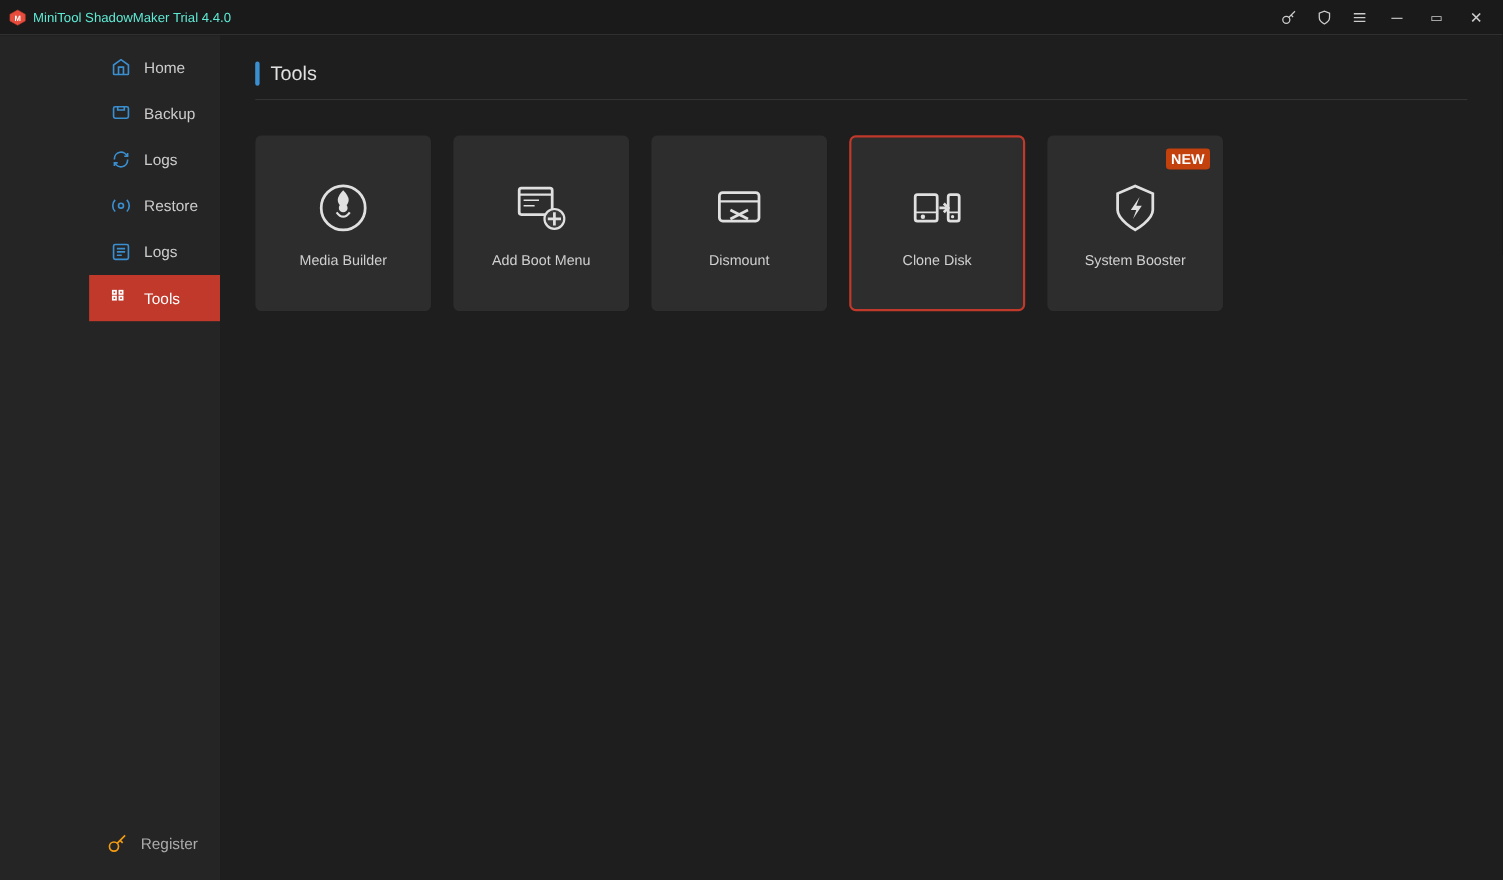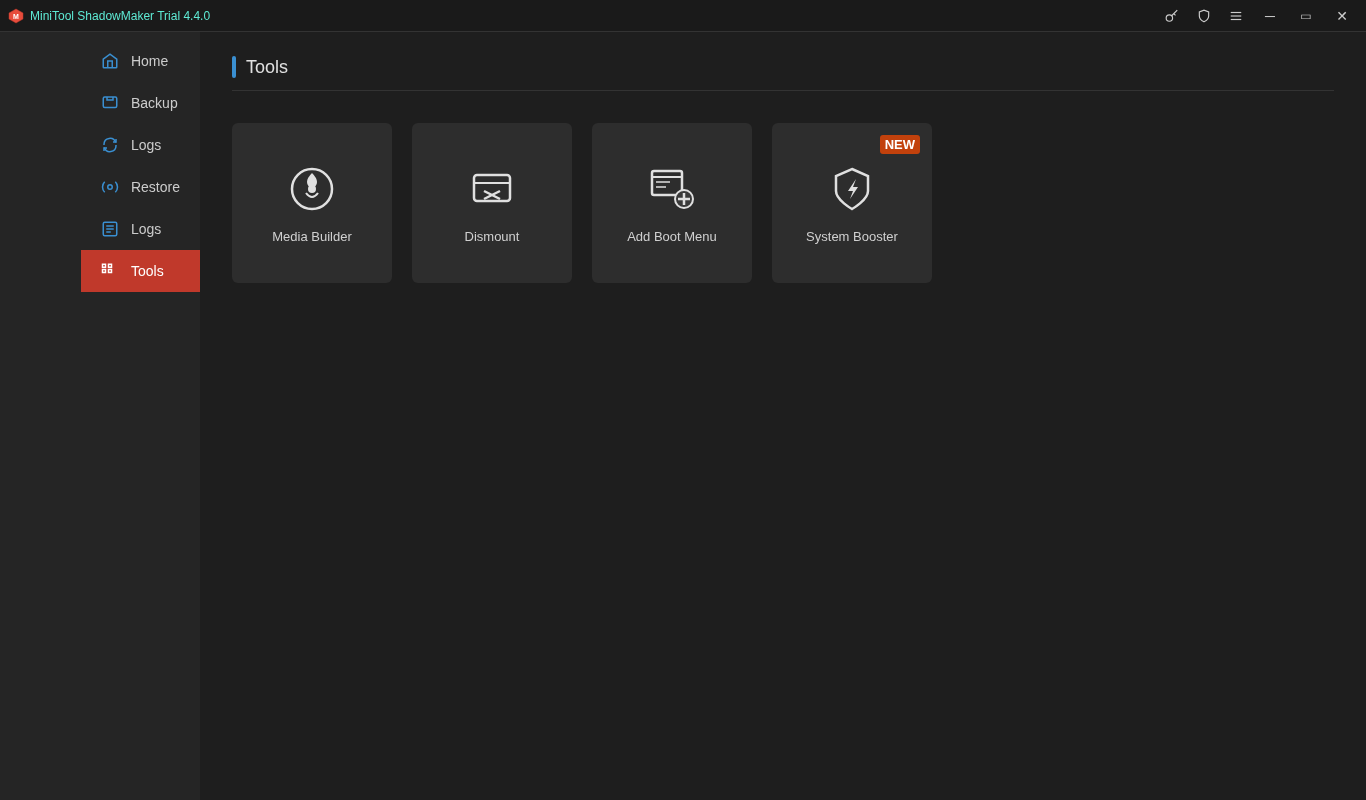--- a/index.html
+++ b/index.html
@@ -277,20 +277,27 @@
             <rect x="10" y="3" width="4" height="4"></rect>
             <rect x="2" y="10" width="4" height="4"></rect>
             <rect x="10" y="10" width="4" height="4"></rect>
         </svg>
         <span>Tools</span>
       </div>
 
     </div>
 
     <div class="sidebar-bottom">
+      <div class="sidebar-item">
+        <svg viewBox="0 0 24 24" fill="none" stroke="#f39c12" stroke-width="2">
+          <circle cx="7.5" cy="15.5" r="5.5"></circle>
+            <path d="M21 2L11 12M15 8l3 3"></path>
+        </svg>
+        <span>Register</span>
+      </div>
     </div>
   </div>
 
   <div class="content">
     <div class="page-title-row">
       <div class="page-title-bar"></div>
       <span class="page-title">Tools</span>
     </div>
 
     <div class="tools-grid">
@@ -300,43 +307,59 @@
           <circle cx="26" cy="26" r="20" stroke="#e0e0e0" stroke-width="2.5" fill="none"></circle>
           <path d="M26 10 Q36 20 26 26 Q16 20 26 10Z" fill="#e0e0e0"></path>
           <path d="M20 30 Q26 38 32 30" stroke="#e0e0e0" stroke-width="2" fill="none"></path>
           <circle cx="26" cy="26" r="4" fill="#e0e0e0"></circle>
         </svg>
         <span class="tool-card-label">Media Builder</span>
       </div>
 
       <div class="tool-card">
         <svg viewBox="0 0 52 52" fill="none">
-          <rect x="8" y="12" width="36" height="26" rx="3" stroke="#e0e0e0" stroke-width="2.5" fill="none"></rect>
-          <line x1="8" y1="20" x2="44" y2="20" stroke="#e0e0e0" stroke-width="2"></line>
-
-          <line x1="18" y1="28" x2="34" y2="36" stroke="#e0e0e0" stroke-width="2.5"></line>
-          <line x1="34" y1="28" x2="18" y2="36" stroke="#e0e0e0" stroke-width="2.5"></line>
-        </svg>
-        <span class="tool-card-label">Dismount</span>
-      </div>
-
-      <div class="tool-card">
-        <svg viewBox="0 0 52 52" fill="none">
           <rect x="6" y="8" width="30" height="24" rx="2" stroke="#e0e0e0" stroke-width="2.5" fill="none"></rect>
           <line x1="6" y1="14" x2="36" y2="14" stroke="#e0e0e0" stroke-width="2"></line>
           <line x1="10" y1="19" x2="24" y2="19" stroke="#e0e0e0" stroke-width="1.5"></line>
           <line x1="10" y1="24" x2="20" y2="24" stroke="#e0e0e0" stroke-width="1.5"></line>
 
           <circle cx="38" cy="36" r="9" fill="#3a3a3a" stroke="#e0e0e0" stroke-width="2"></circle>
           <line x1="38" y1="30" x2="38" y2="42" stroke="#e0e0e0" stroke-width="2.5"></line>
           <line x1="32" y1="36" x2="44" y2="36" stroke="#e0e0e0" stroke-width="2.5"></line>
         </svg>
         <span class="tool-card-label">Add Boot Menu</span>
       </div>
 
+      <div class="tool-card">
+        <svg viewBox="0 0 52 52" fill="none">
+          <rect x="8" y="12" width="36" height="26" rx="3" stroke="#e0e0e0" stroke-width="2.5" fill="none"></rect>
+          <line x1="8" y1="20" x2="44" y2="20" stroke="#e0e0e0" stroke-width="2"></line>
+
+          <line x1="18" y1="28" x2="34" y2="36" stroke="#e0e0e0" stroke-width="2.5"></line>
+          <line x1="34" y1="28" x2="18" y2="36" stroke="#e0e0e0" stroke-width="2.5"></line>
+        </svg>
+        <span class="tool-card-label">Dismount</span>
+      </div>
+
+      <div class="tool-card selected">
+        <svg viewBox="0 0 52 52" fill="none">
+
+          <rect x="6" y="14" width="20" height="24" rx="2" stroke="#e0e0e0" stroke-width="2.5" fill="none"></rect>
+          <line x1="6" y1="30" x2="26" y2="30" stroke="#e0e0e0" stroke-width="1.5"></line>
+          <circle cx="13" cy="34" r="2" fill="#e0e0e0"></circle>
+
+          <path d="M28 26 L34 26" stroke="#e0e0e0" stroke-width="2.5"></path>
+          <polyline points="32,22 36,26 32,30" fill="none" stroke="#e0e0e0" stroke-width="2.5"></polyline>
+
+          <rect x="36" y="14" width="10" height="24" rx="2" stroke="#e0e0e0" stroke-width="2.5" fill="none"></rect>
+          <line x1="36" y1="30" x2="46" y2="30" stroke="#e0e0e0" stroke-width="1.5"></line>
+          <circle cx="40" cy="34" r="1.5" fill="#e0e0e0"></circle>
+        </svg>
+        <span class="tool-card-label">Clone Disk</span>
+      </div>
 
 
 
       <div class="tool-card">
         <div class="new-badge">NEW</div>
         <svg viewBox="0 0 52 52" fill="none">
 
           <path d="M26 6 L42 13 L42 28 C42 37 26 46 26 46 C26 46 10 37 10 28 L10 13 Z" stroke="#e0e0e0" stroke-width="2.5" fill="none"></path>
 
           <path d="M30 16 L22 28 L27 28 L24 36 L32 24 L27 24 Z" fill="#e0e0e0"></path>

